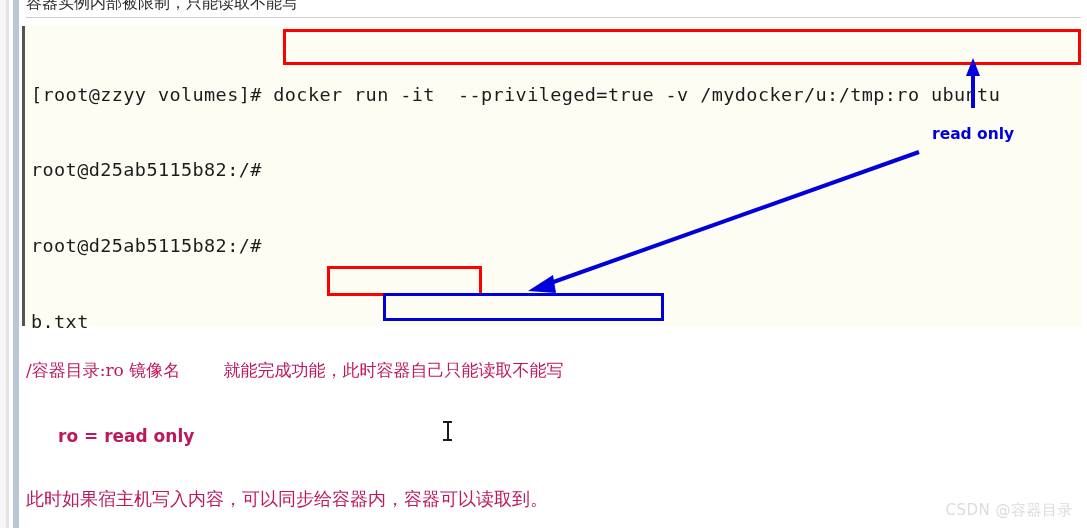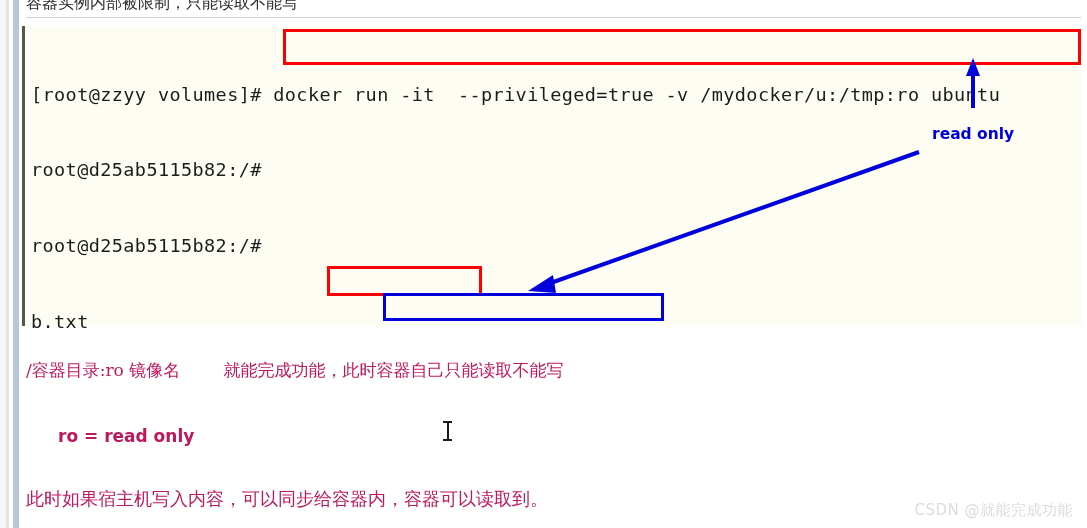--- a/index.html
+++ b/index.html
@@ -186,13 +186,13 @@
 <div class="note" id="note-syntax">/容器目录:ro 镜像名        就能完成功能，此时容器自己只能读取不能写</div>
 <div class="note" id="note-ro">ro = read only</div>
 <div class="note" id="note-bottom">此时如果宿主机写入内容，可以同步给容器内，容器可以读取到。</div>
 
 <div id="text-caret">
   <div class="cap-t"></div>
   <div class="bar"></div>
   <div class="cap-b"></div>
 </div>
 
-<div id="watermark">CSDN @就能完成功能</div>
+<div id="watermark">CSDN @容器目录</div>
 
 </body></html>

